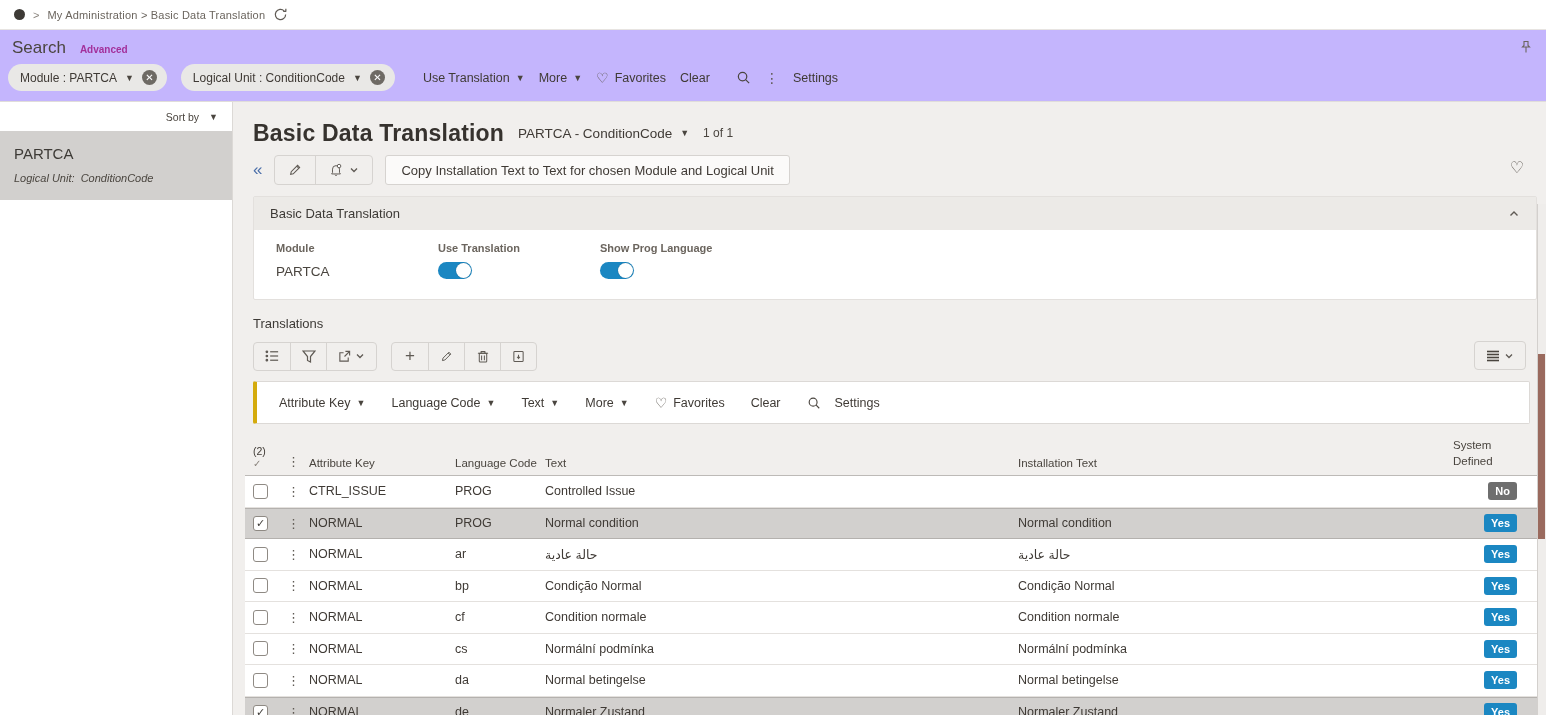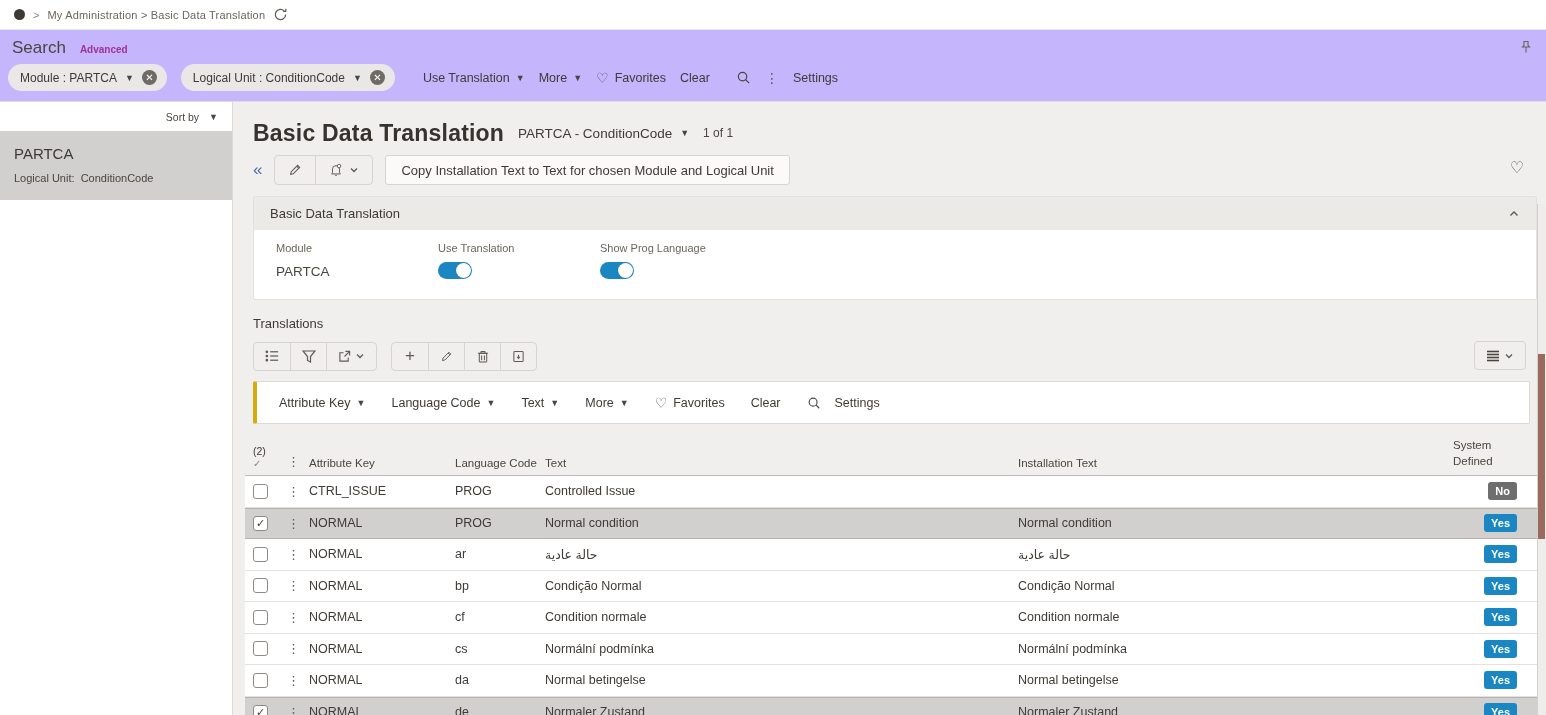--- a/index.html
+++ b/index.html
@@ -30,21 +30,21 @@
   .bar-link { font-size:12.5px; color:#3f3a35; cursor:pointer; display:inline-flex; align-items:center; gap:6px; }
   .kebab { font-size:14px; color:#5f5a54; cursor:pointer; }
 
   
   .body-wrap { display:flex; height:613px; }
   .sidebar { width:233px; background:#fff; border-right:1px solid #dcd9d6; flex:none; }
   .sortby { display:flex; justify-content:flex-end; align-items:center; gap:10px;
     padding:9px 14px 8px; font-size:10.5px; color:#4a453f; }
   .nav-card { background:#d2d0ce; padding:14px 14px 16px; cursor:pointer; }
   .nav-card-title { font-size:15px; color:#3d3a36; }
-  .nav-card-sub { font-size:11px; color:#4a453f; margin-top:10px; }
+  .nav-card-sub { font-size:11px; color:#4a453f; margin-top:10px;font-style:italic; }
   .content { flex:1; background:#f1efed; position:relative; padding:0 0 0 20px; overflow:hidden; }
 
   
   .page-head { display:flex; align-items:center; gap:14px; padding-top:14px; height:48px; }
   .page-title { font-size:23px; font-weight:bold; color:#36322e; letter-spacing:.2px; }
   .page-selector { font-size:13.5px; color:#3f3a35; display:inline-flex; gap:8px; align-items:center; cursor:pointer; }
   .page-counter { font-size:12px; color:#4a453f; }
 
   
   .cmd-bar { display:flex; align-items:center; gap:12px; height:40px; position:relative; }
@@ -57,21 +57,21 @@
     font-size:13px; color:#3f3a35; padding:0 15px; display:flex; align-items:center; cursor:pointer; }
   .heart-right { position:absolute; right:22px; top:8px; font-size:16px; color:#5f5a54; cursor:pointer; }
 
   
   .card { background:#fff; border:1px solid #e3e0dd; border-radius:2px; margin-right:9px; margin-top:6px; }
   .card-head { height:33px; background:#eceae7; display:flex; align-items:center; justify-content:space-between;
     padding:0 16px; font-size:13px; color:#3d3a36; cursor:pointer; }
   .card-body { display:flex; padding:12px 22px 20px; }
   .field { width:162px; }
   .field.wide { width:178px; }
-  .f-label { font-size:11px; color:#6b655e; margin-bottom:10px; }
+  .f-label { font-size:11px; color:#6b655e; margin-bottom:10px;font-weight:bold; }
   .f-value { font-size:13.5px; color:#4a453f; }
   .toggle { width:34px; height:17px; border-radius:9px; background:#1b87c2; position:relative; cursor:pointer; }
   .toggle .knob { position:absolute; right:1px; top:1px; width:15px; height:15px; border-radius:50%;
     background:#fff; box-shadow:0 0 1px rgba(0,0,0,.4); }
   .toggle-field .f-label { margin-bottom:8px; }
 
   
   .list-title { font-size:13px; color:#3d3a36; padding:16px 0 10px; }
   .list-toolbar { display:flex; align-items:center; gap:14px; position:relative; height:30px; }
   .tool-group { display:flex; border:1px solid #d6d3d0; border-radius:4px; height:29px; background:transparent; }

